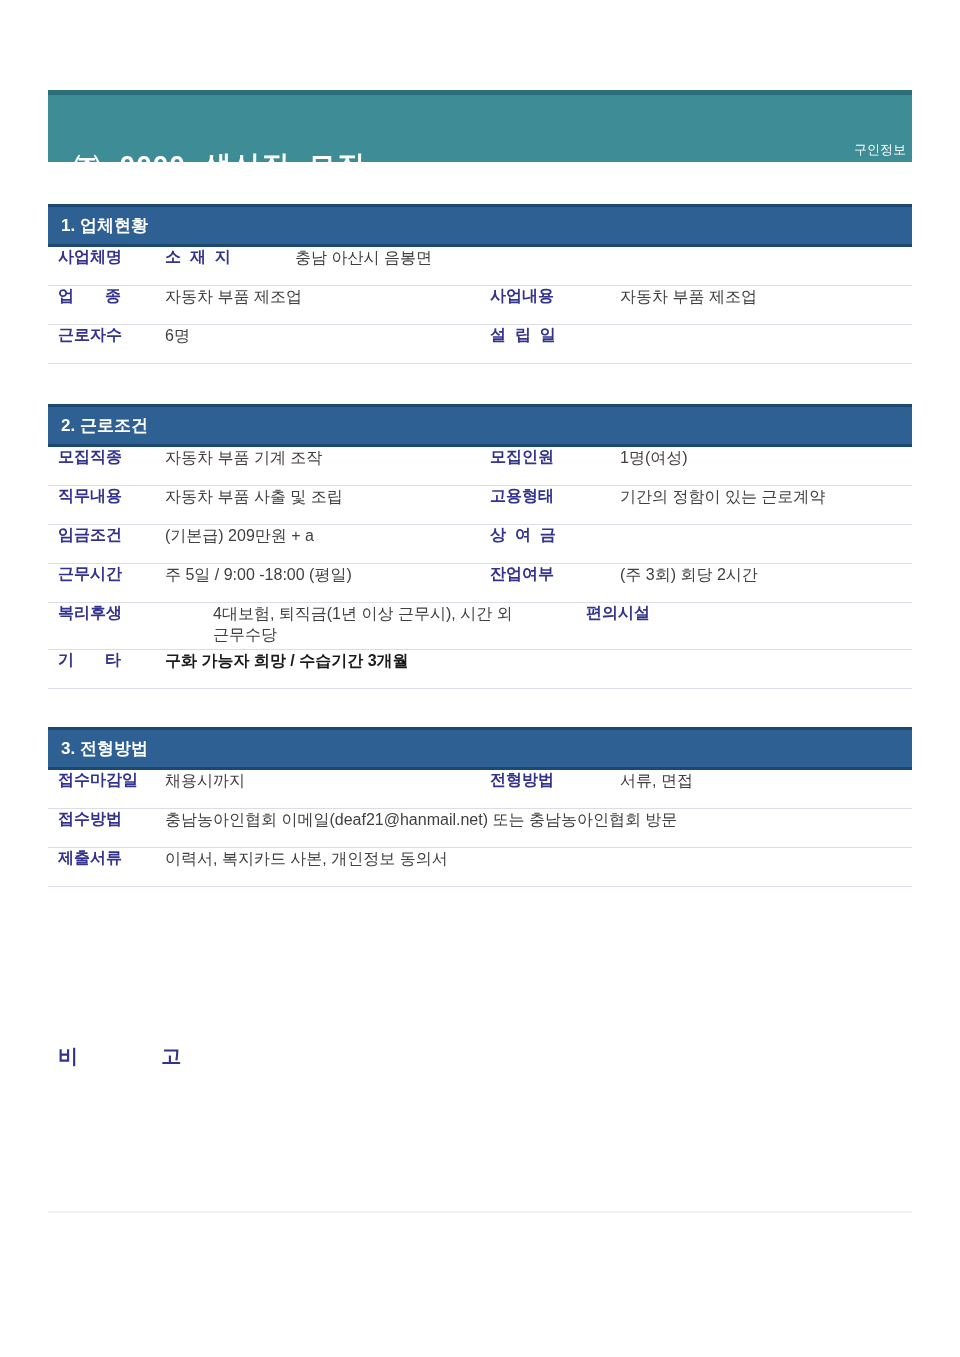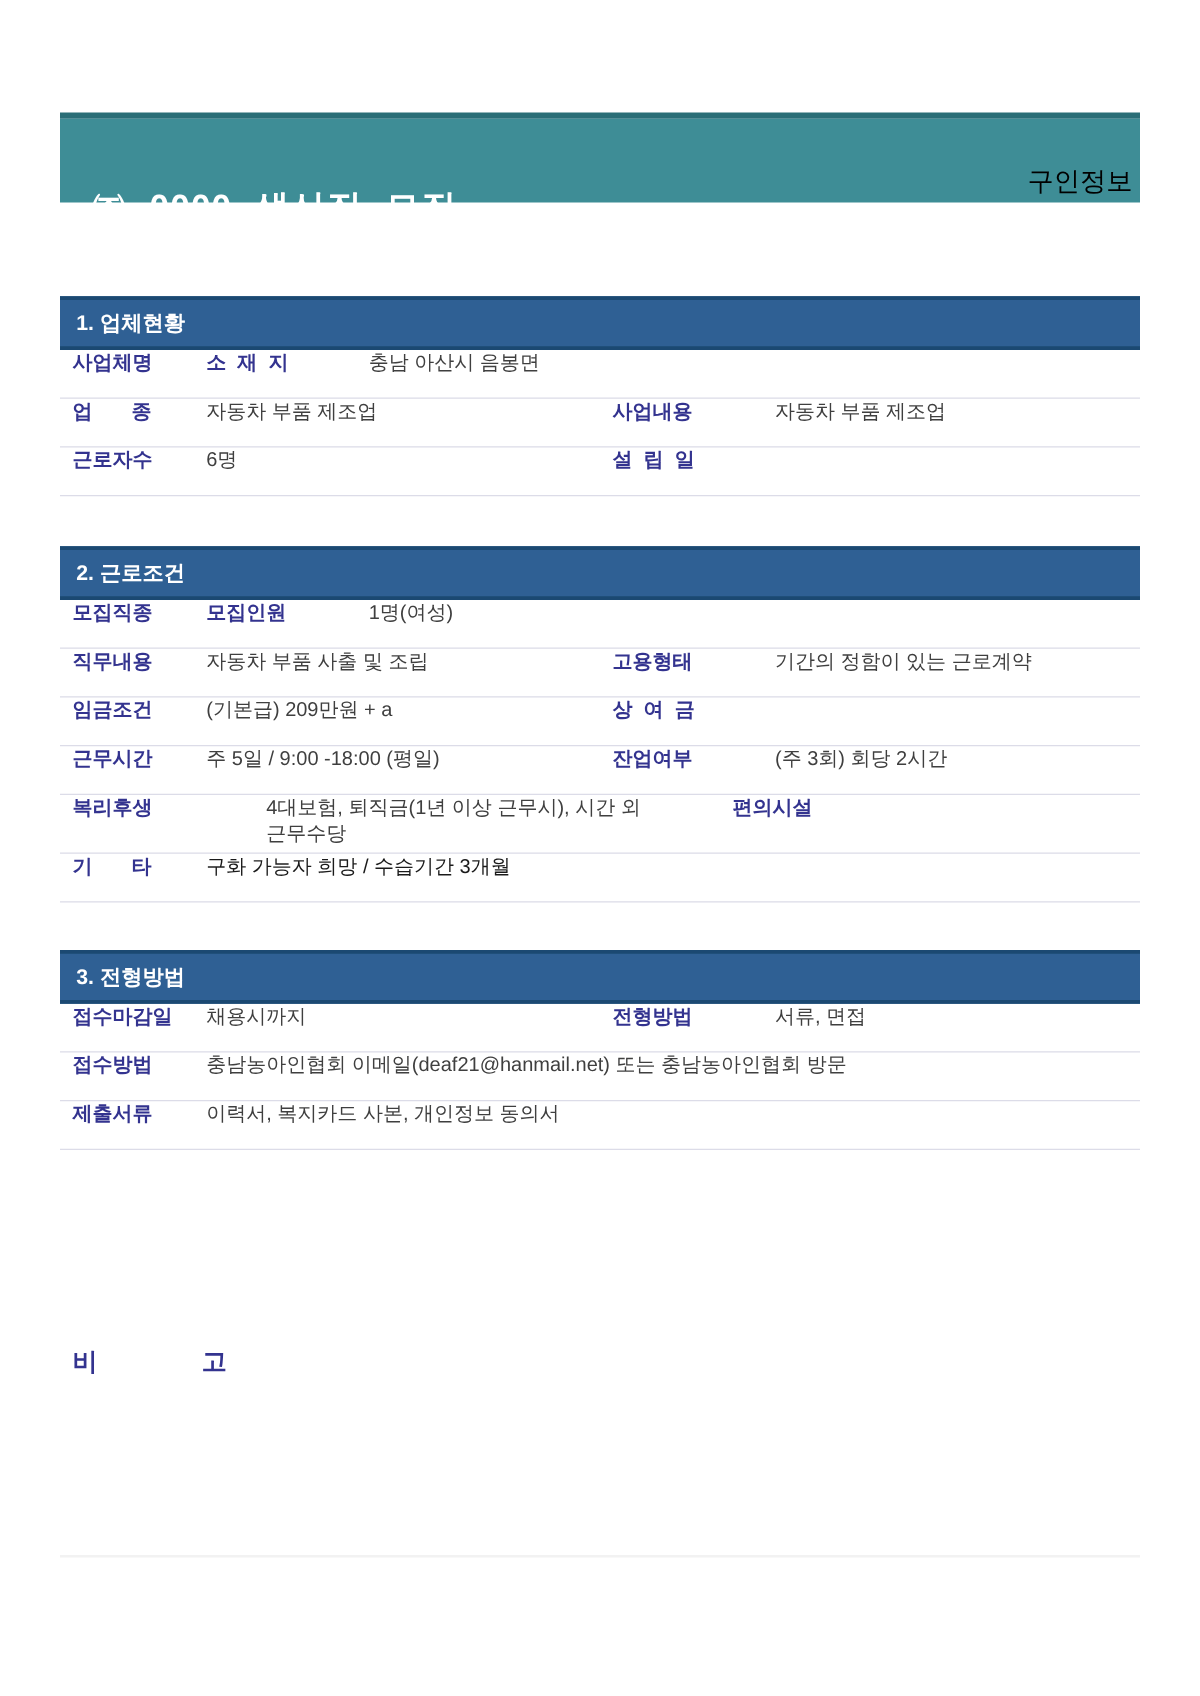--- a/index.html
+++ b/index.html
@@ -37,25 +37,25 @@
     font-weight: bold;
     color: #ffffff;
     white-space: pre;
     letter-spacing: 1px;
     margin-top: 39px;
   }
   .banner-tag {
     position: absolute;
     right: 6px;
     bottom: 3px;
-    font-size: 21px;
-    color: #000000;
+    font-size: 13px;
+    color: #ffffff;
   }
   
-  .section { margin-top: 75px; }
+  .section { margin-top: 42px; }
   .section.s2 { margin-top: 40px; }
   .section.s3 { margin-top: 38px; }
   .section-header {
     border-top: 3px solid #1b4972;
     border-bottom: 3px solid #1b4972;
     background: #2f6094;
     height: 37px;
     line-height: 37px;
     padding-left: 13px;
     font-size: 17px;
@@ -80,21 +80,21 @@
   }
   .lbl.w2 { flex: 0 0 130px; padding-left: 0; }
   .val1 {
     flex: 0 0 325px;
     box-sizing: border-box;
     padding-right: 14px;
     line-height: 21px;
   }
   .val2 { flex: 1 1 auto; line-height: 21px; }
   .valfull { flex: 1 1 auto; line-height: 21px; }
-  .valfull.bold { font-weight: normal; color: #1a1a1a; }
+  .valfull.bold { font-weight: bold; color: #1a1a1a; }
   .multi div { line-height: 27px; }
   
   .remarks {
     margin-top: 156px;
     min-height: 168px;
     border-bottom: 2px solid #f2f2f2;
     font-size: 20px;
   }
   .remarks .lbl { display: inline-block; padding-left: 10px; }
 </style>
@@ -127,20 +127,21 @@
       <div class="val1">6명</div>
       <div class="lbl w2">설  립  일</div>
       <div class="val2"></div>
     </div>
   </div>
 
   <div class="section s2">
     <div class="section-header">2. 근로조건</div>
     <div class="row">
       <div class="lbl">모집직종</div>
+      <div class="val1">자동차 부품 기계 조작</div>
       <div class="lbl w2">모집인원</div>
       <div class="val2">1명(여성)</div>
     </div>
     <div class="row">
       <div class="lbl">직무내용</div>
       <div class="val1">자동차 부품 사출 및 조립</div>
       <div class="lbl w2">고용형태</div>
       <div class="val2">기간의 정함이 있는 근로계약</div>
     </div>
     <div class="row">

